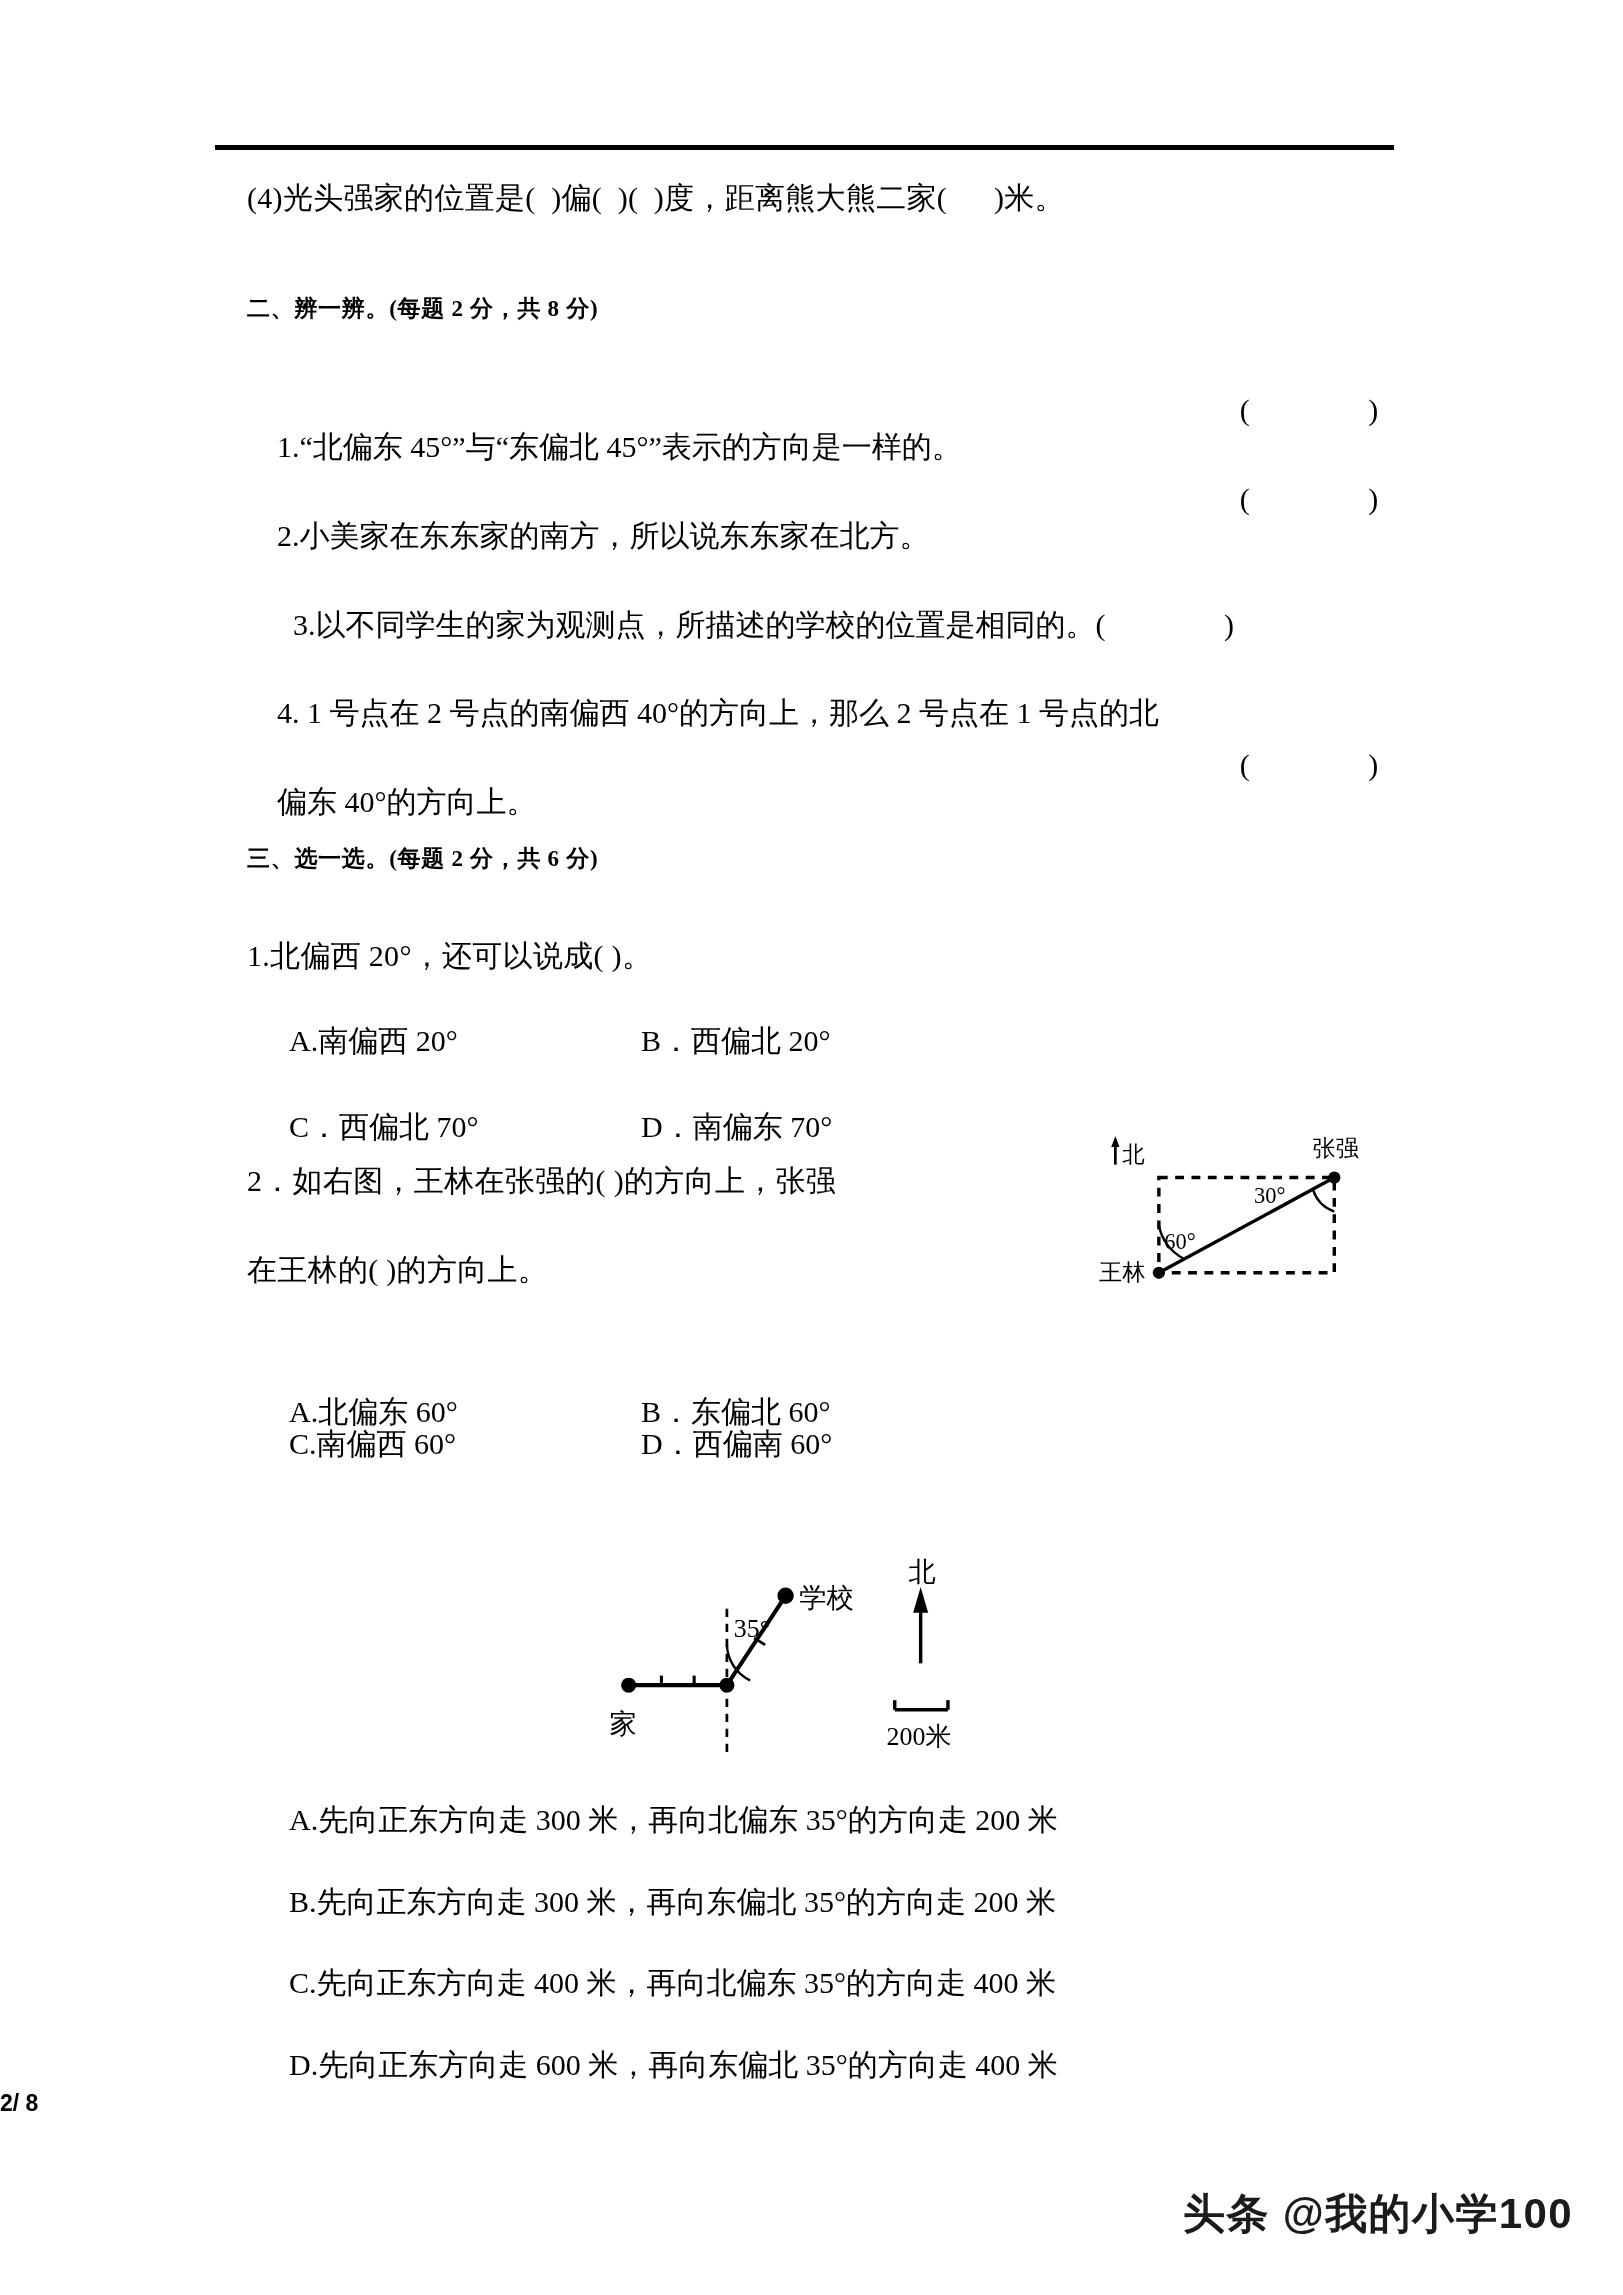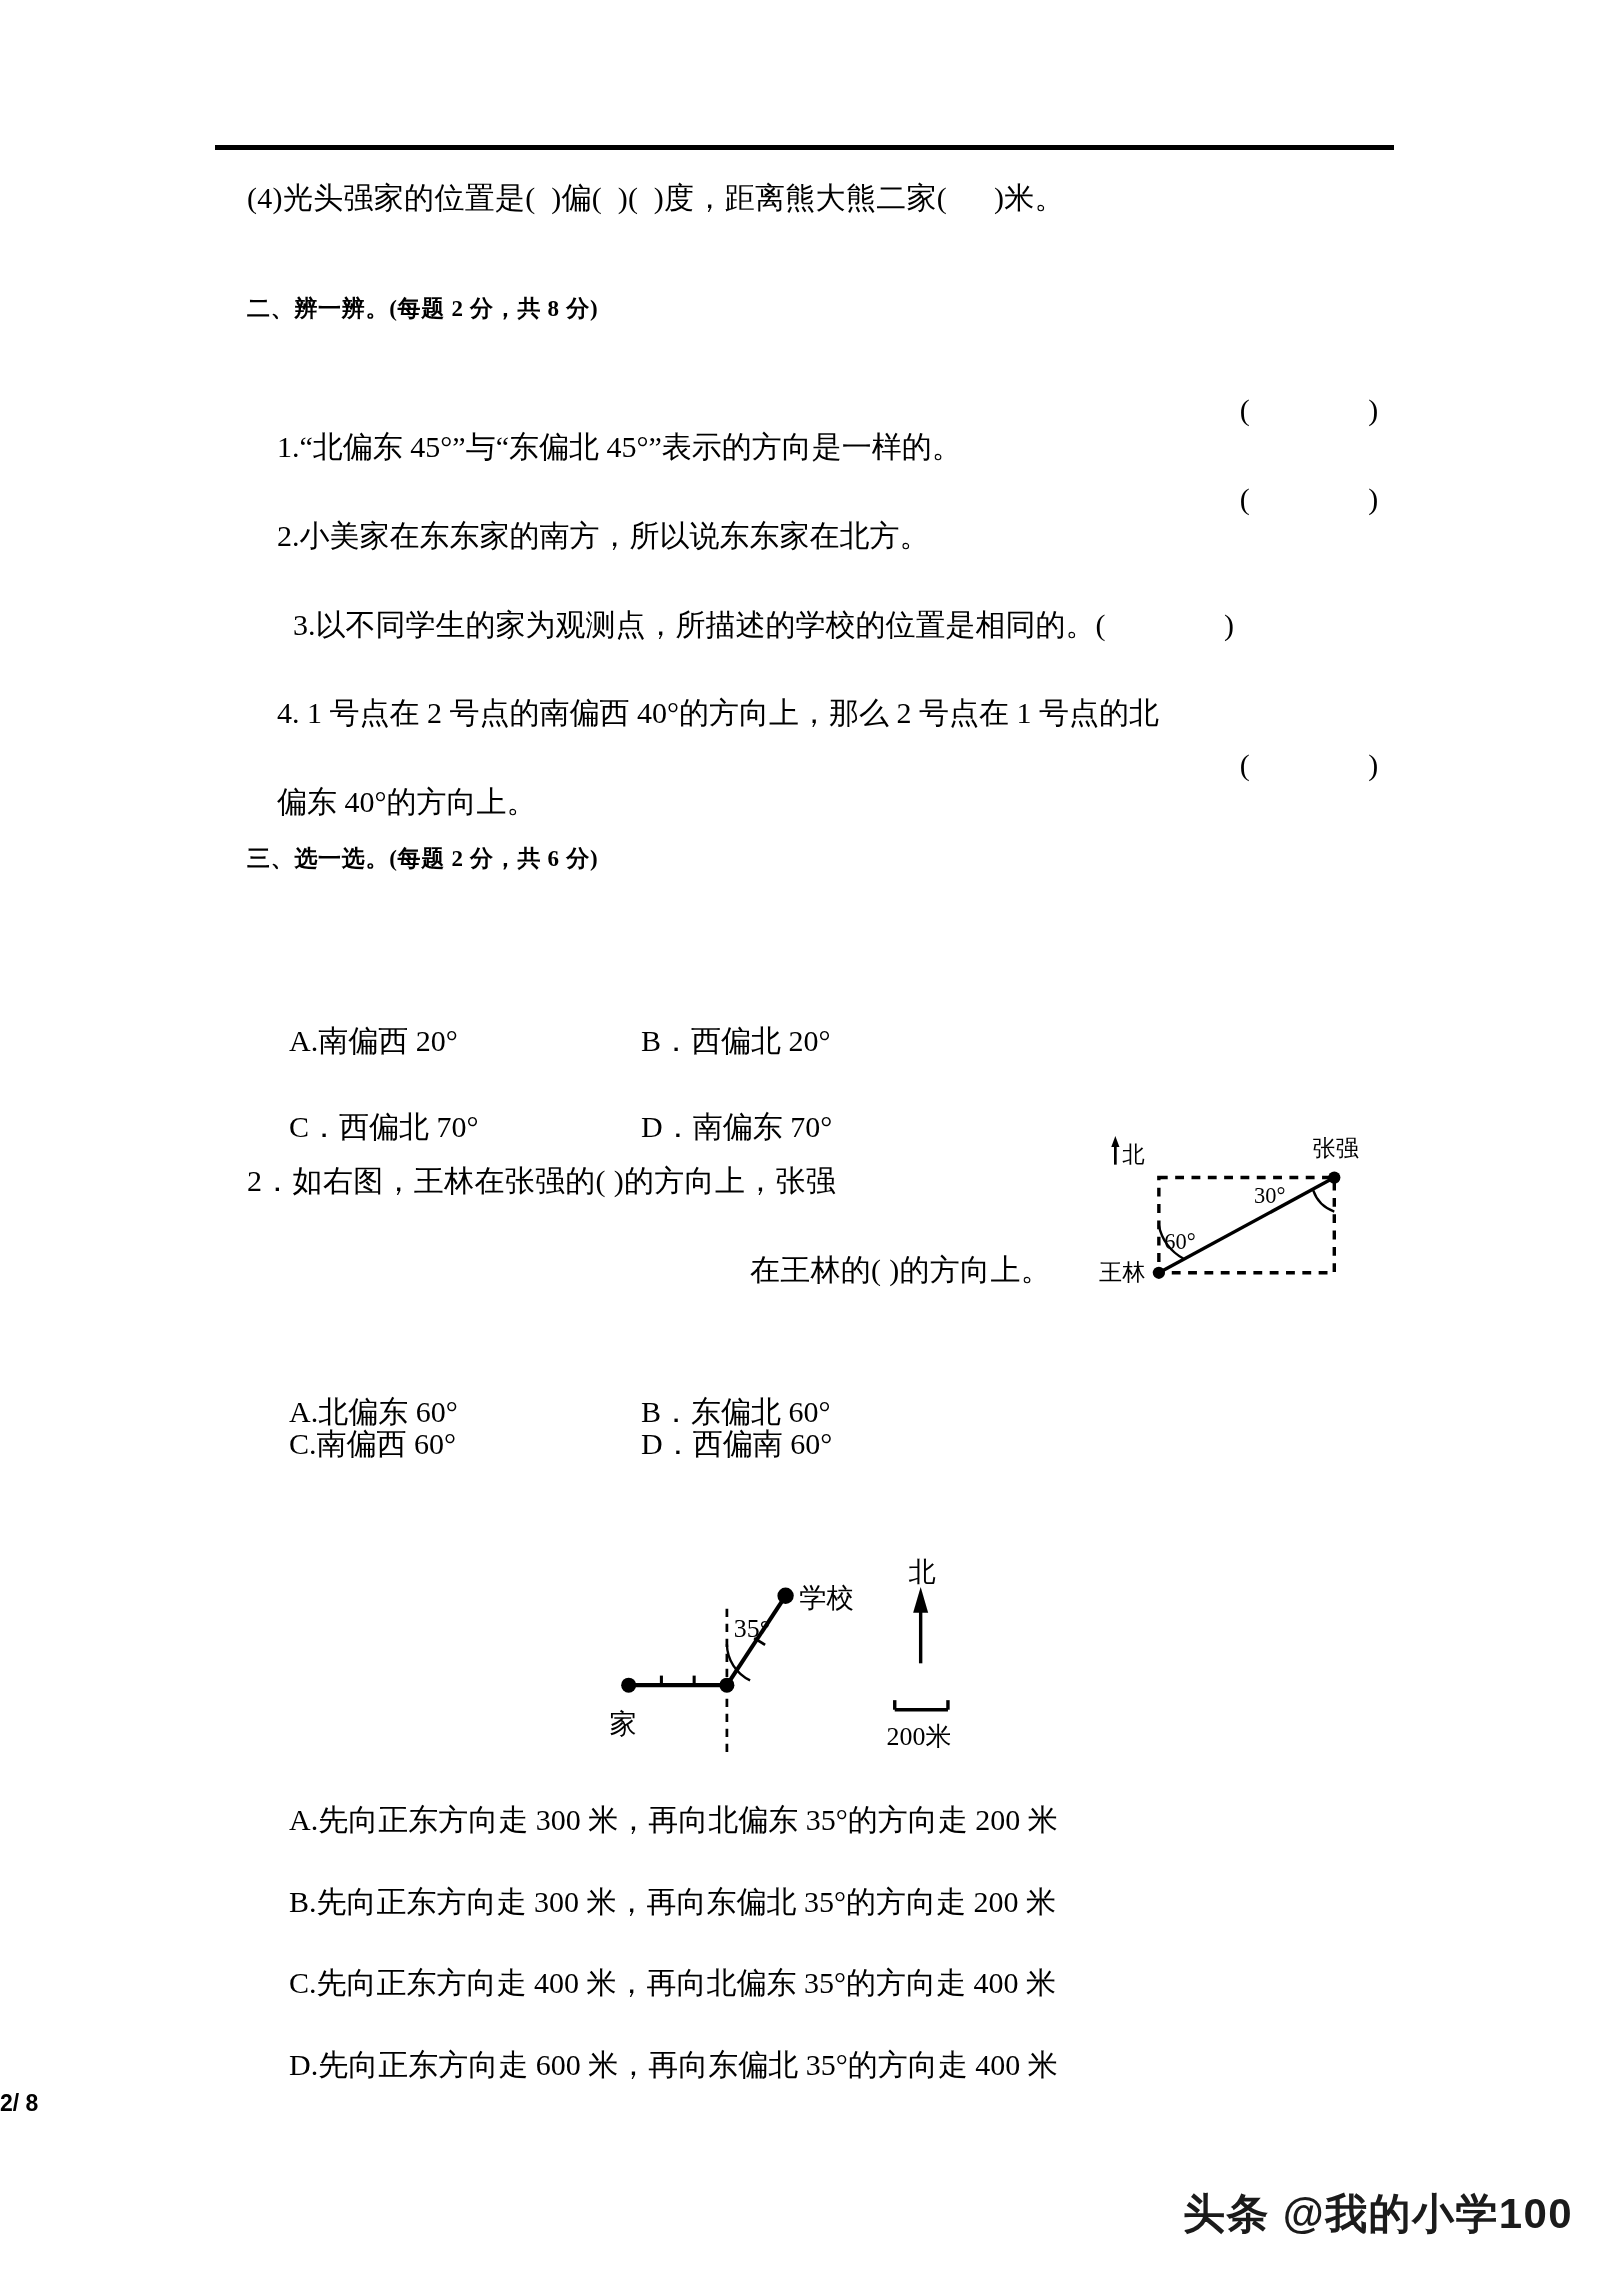--- a/index.html
+++ b/index.html
@@ -141,32 +141,33 @@
   <div class="tf-row" style="position:absolute; left:247px; top:659px; width:1149px;">
     <span>4. 1 号点在 2 号点的南偏西 40°的方向上，那么 2 号点在 1 号点的北</span>
   </div>
   <div class="tf-row" style="position:absolute; left:247px; top:748px; width:1149px;">
     <span>偏东 40°的方向上。</span>
     <span class="tf-brackets">(    )</span>
   </div>
 
   <div class="sec-head" style="position:absolute; left:247px; top:843px;">三、选一选。(每题 2 分，共 6 分)</div>
 
+  <div class="para" style="position:absolute; left:247px; top:936px;">1.北偏西 20°，还可以说成(      )。</div>
 
   <div class="opt-row" style="position:absolute; left:247px; top:1021px; width:886px;">
     <span class="optA">A.南偏西 20°</span>
     <span class="optB">B．西偏北 20°</span>
   </div>
   <div class="opt-row" style="position:absolute; left:247px; top:1107px; width:886px;">
     <span class="optA">C．西偏北 70°</span>
     <span class="optB">D．南偏东 70°</span>
   </div>
 
   <div class="para" style="position:absolute; left:247px; top:1161px; width:804px;">2．如右图，王林在张强的(      )的方向上，张强</div>
-  <div class="para" style="position:absolute; left:247px; top:1250px; width:804px;text-align:right;">在王林的(      )的方向上。</div>
+  <div class="para" style="position:absolute; left:247px; top:1250px; width:804px;">在王林的(      )的方向上。</div>
 
   <div class="fig" style="left:1096px; top:1132px;">
     <svg width="293" height="170" viewBox="0 0 430 250">
 
       <g>
         <line x1="28" y1="48" x2="28" y2="13" stroke="#000" stroke-width="4"></line>
         <polygon points="28,6 22,22 34,22" fill="#000"></polygon>
       </g>
       <text x="38" y="44" font-family="Liberation Serif, serif" font-size="33">北</text>
 

